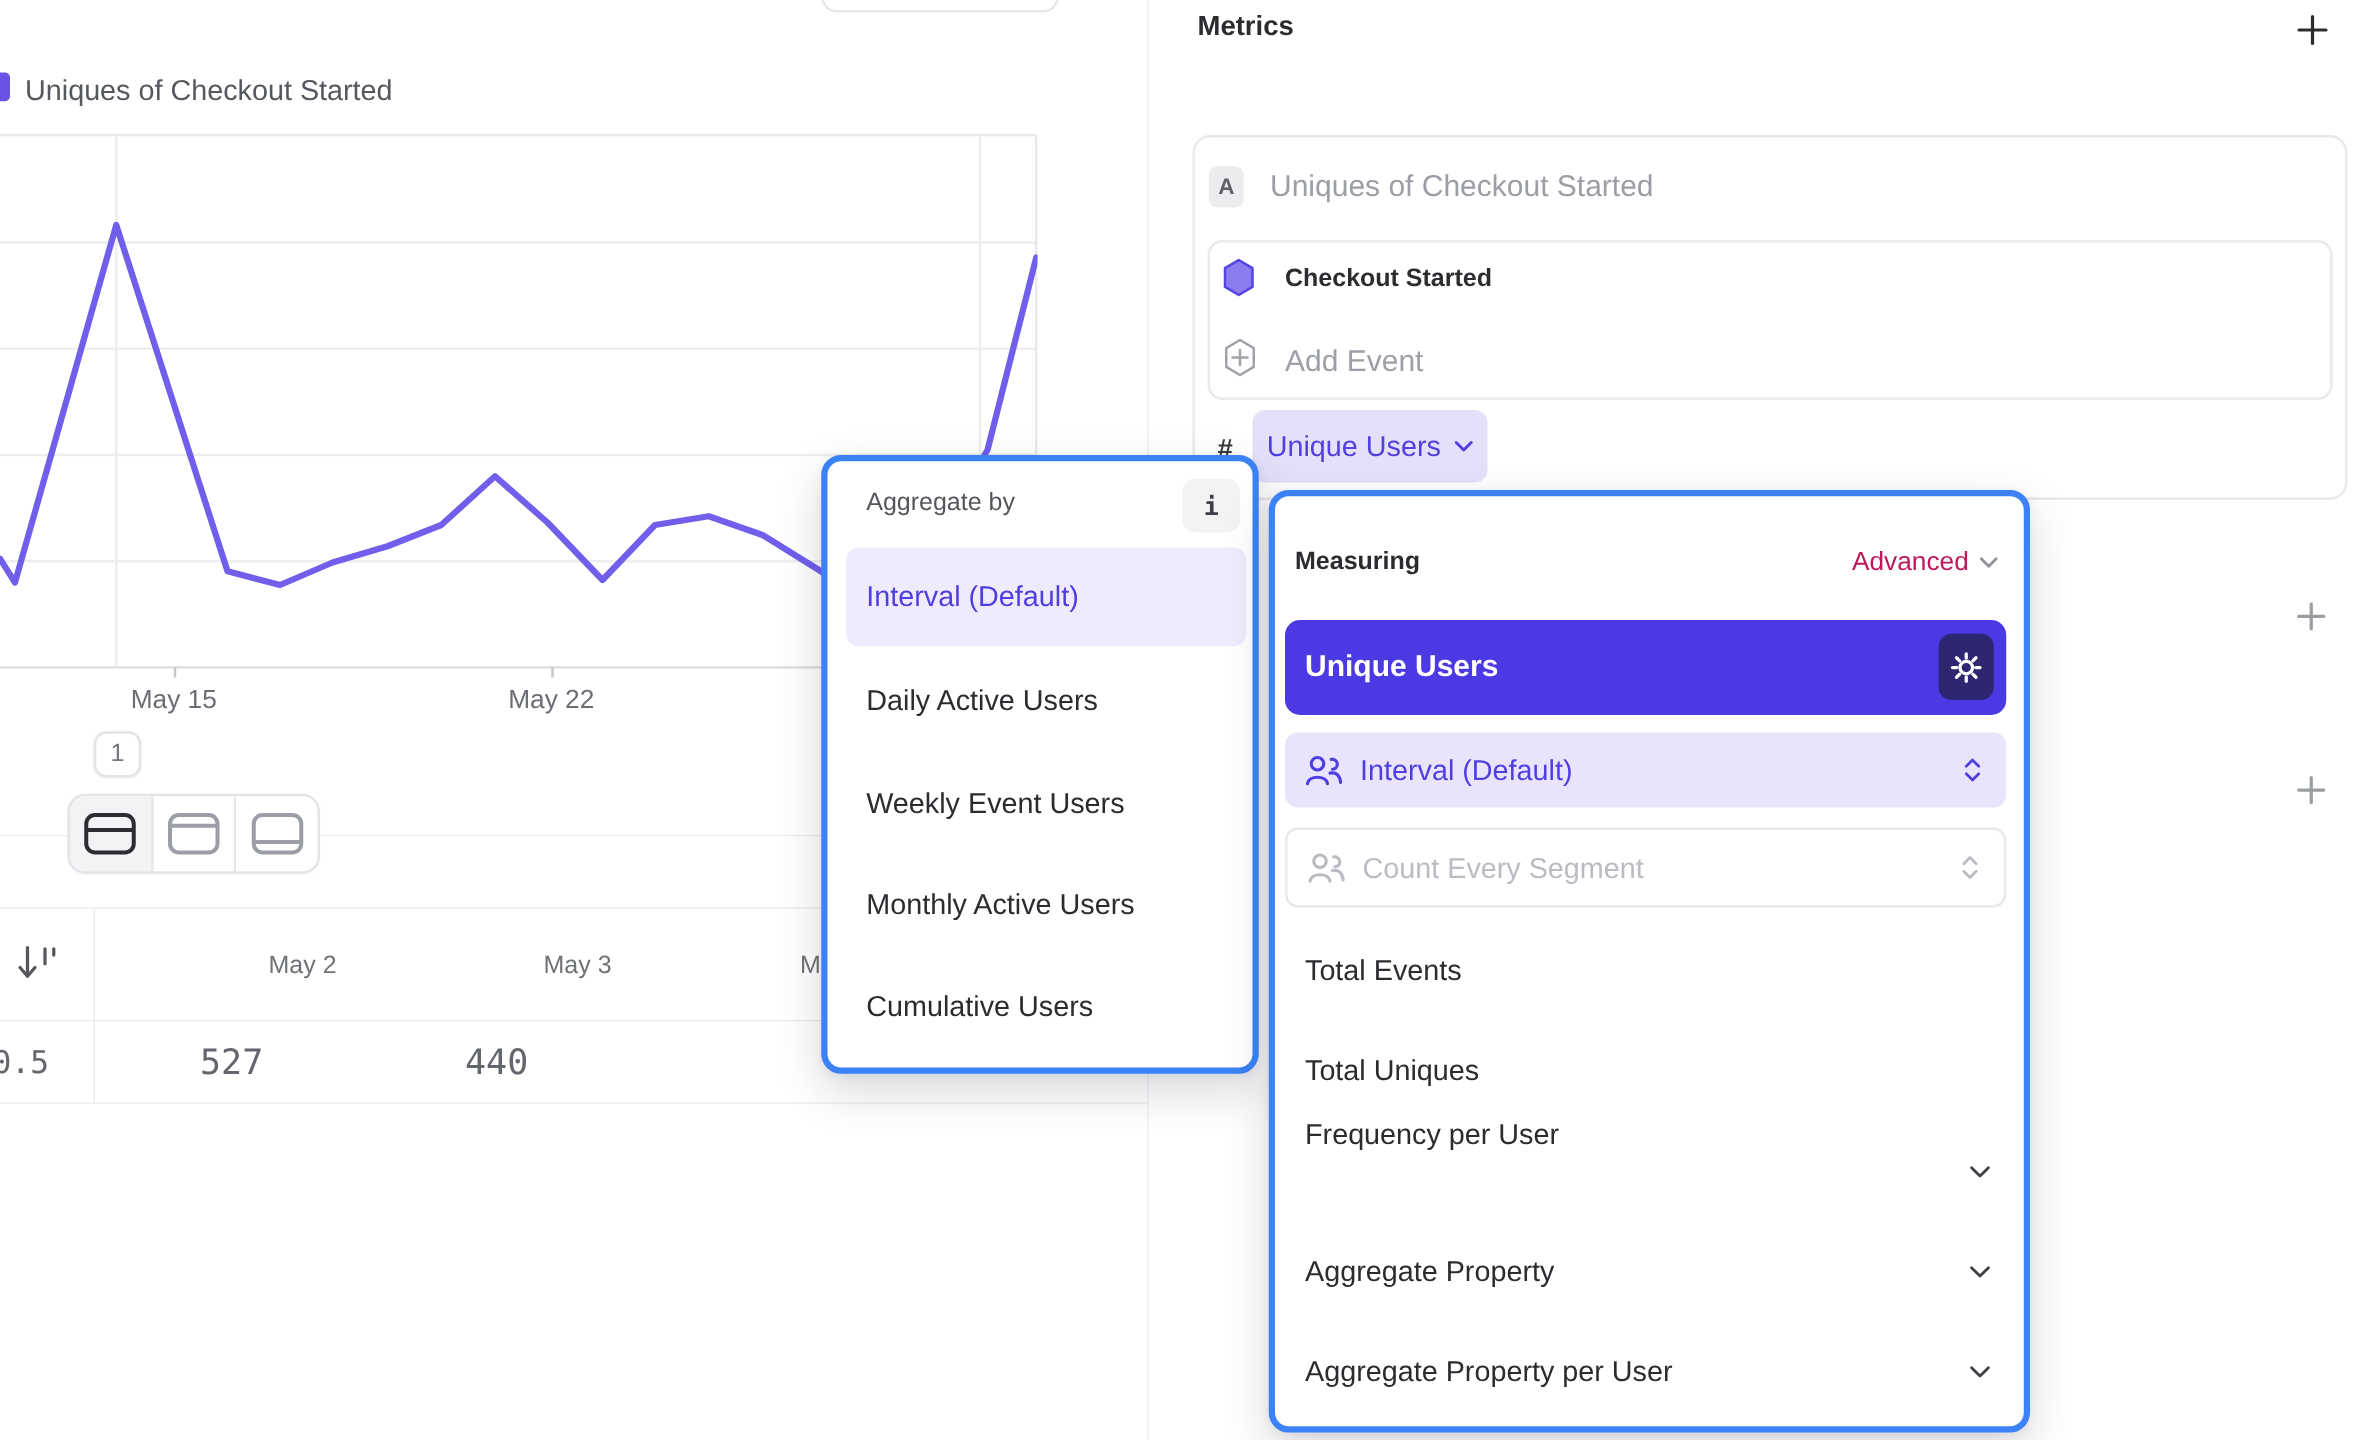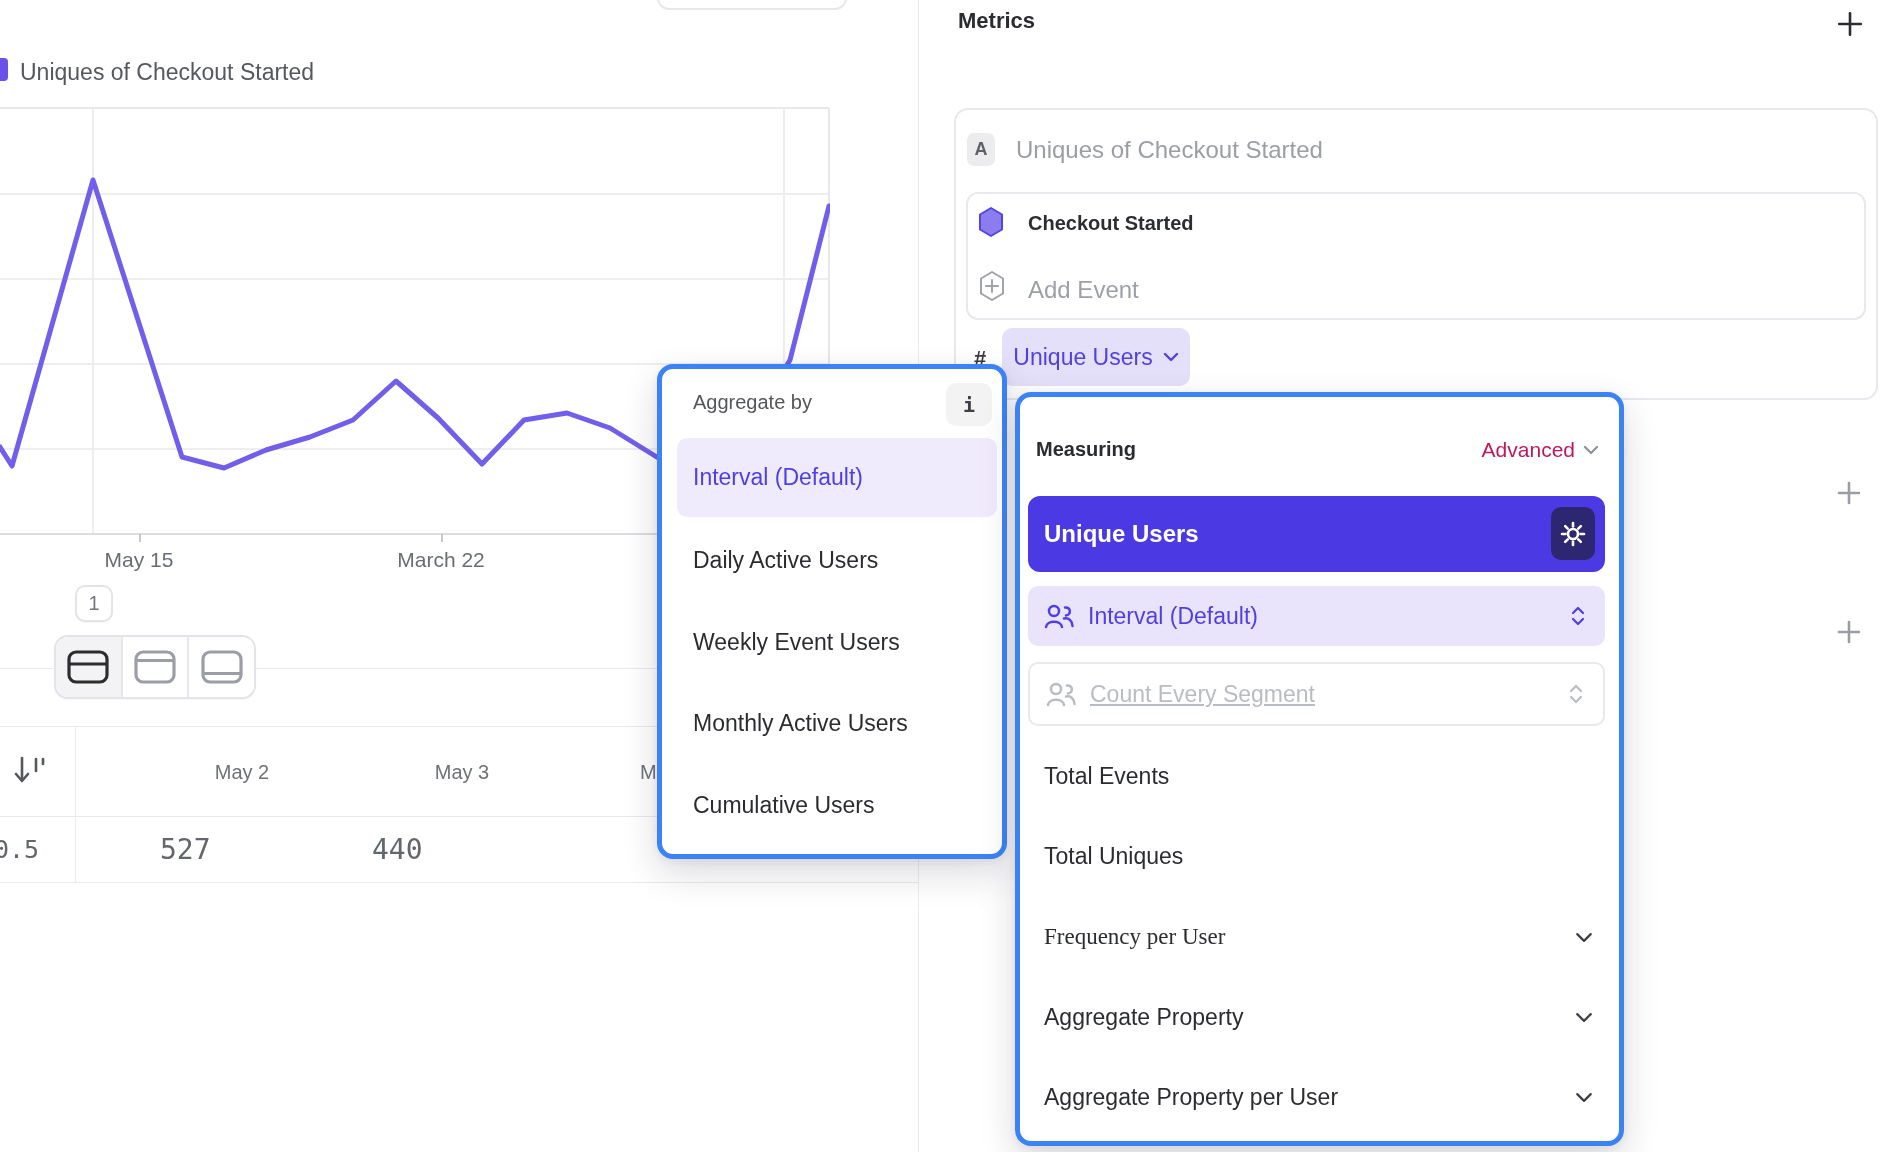--- a/index.html
+++ b/index.html
@@ -80,21 +80,21 @@
   .meas-selected .lbl { margin-left:16px; font-size:24px; font-weight:600; color:#fff; }
   .gear-tile { position:absolute; right:10px; top:11px; width:44px; height:53px; background:#2D2671; border-radius:10px;
     display:flex; align-items:center; justify-content:center; }
 
   .meas-row { left:8px; width:577px; border-radius:10px; display:flex; align-items:center; }
   .row-interval { top:189px; height:60px; background:#E9E4FB; }
   .row-count { top:265px; height:64px; background:#fff; border:2px solid #e8e9ec; }
   .meas-row .ppl { margin-left:16px; }
   .meas-row .lbl { margin-left:14px; font-size:23px; font-weight:500; }
   .row-interval .lbl { color:#4F3FE3; }
-  .row-count .lbl { color:#b9bcc3;text-decoration:underline; }
+  .row-count .lbl { color:#b9bcc3; }
   .meas-row .updown { position:absolute; right:20px; }
 
   .meas-item { left:24px; height:34px; line-height:34px; font-size:23px; font-weight:500; color:#2b2c30; }
   .meas-chev { right:26px; }
 
   .plus-faint { color:#9a9da2; }
 </style>
 </head>
 <body>
 
@@ -114,21 +114,21 @@
     <line x1="93" y1="1" x2="93" y2="427" stroke="#eeeef1" stroke-width="2"></line>
     <line x1="784" y1="1" x2="784" y2="427" stroke="#eeeef1" stroke-width="2"></line>
     <line x1="829" y1="1" x2="829" y2="427" stroke="#e7e8ea" stroke-width="2"></line>
     <line x1="0" y1="427" x2="829" y2="427" stroke="#dcdde0" stroke-width="2"></line>
     <polyline fill="none" stroke="#715FEC" stroke-width="5" stroke-linejoin="round" stroke-linecap="round" points="0,340 12,359 93,73 182,350 224,361 266,343 310,330 353,313 396,274 438,311 482,357 524,313 567,306 610,321 660,352 705,363 748,323 790,253 829,99"></polyline>
   </svg>
 
   <div class="abs x-tick" style="left:139px;"></div>
   <div class="abs x-tick" style="left:441px;"></div>
   <div class="abs x-label" style="left:69px;">May 15</div>
-  <div class="abs x-label" style="left:371px;">March 22</div>
+  <div class="abs x-label" style="left:371px;">May 22</div>
 
   <div class="abs section-divider"></div>
 
   <div class="abs page-badge">1</div>
 
   <div class="abs layout-toggle-group">
     <div class="layout-toggle active">
       <svg width="44" height="36" viewBox="0 0 44 36">
         <rect x="3" y="3" width="38" height="30" rx="7" fill="none" stroke="#2c2d31" stroke-width="3.2"></rect>
         <line x1="3" y1="15" x2="41" y2="15" stroke="#2c2d31" stroke-width="3.2"></line>
@@ -269,21 +269,21 @@
       </svg>
       <span class="lbl">Count Every Segment</span>
       <svg class="updown" width="14" height="20" viewBox="0 0 14 20">
         <polyline points="2,7 7,2 12,7" fill="none" stroke="#b9bcc3" stroke-width="2.2" stroke-linecap="round" stroke-linejoin="round"></polyline>
         <polyline points="2,13 7,18 12,13" fill="none" stroke="#b9bcc3" stroke-width="2.2" stroke-linecap="round" stroke-linejoin="round"></polyline>
       </svg>
     </div>
 
     <div class="abs meas-item" style="top:362px;">Total Events</div>
     <div class="abs meas-item" style="top:442px;">Total Uniques</div>
-    <div class="abs meas-item" style="top:523px;font-family:Liberation Serif, serif;">Frequency per User</div>
+    <div class="abs meas-item" style="top:493px;">Frequency per User</div>
     <div class="abs meas-item" style="top:603px;">Aggregate Property</div>
     <div class="abs meas-item" style="top:683px;">Aggregate Property per User</div>
 
     <svg class="abs meas-chev" style="top:535px;" width="18" height="11" viewBox="0 0 16 9">
       <polyline points="2,1.5 8,7.5 14,1.5" fill="none" stroke="#3f4147" stroke-width="2" stroke-linecap="round" stroke-linejoin="round"></polyline>
     </svg>
     <svg class="abs meas-chev" style="top:615px;" width="18" height="11" viewBox="0 0 16 9">
       <polyline points="2,1.5 8,7.5 14,1.5" fill="none" stroke="#3f4147" stroke-width="2" stroke-linecap="round" stroke-linejoin="round"></polyline>
     </svg>
     <svg class="abs meas-chev" style="top:695px;" width="18" height="11" viewBox="0 0 16 9">

